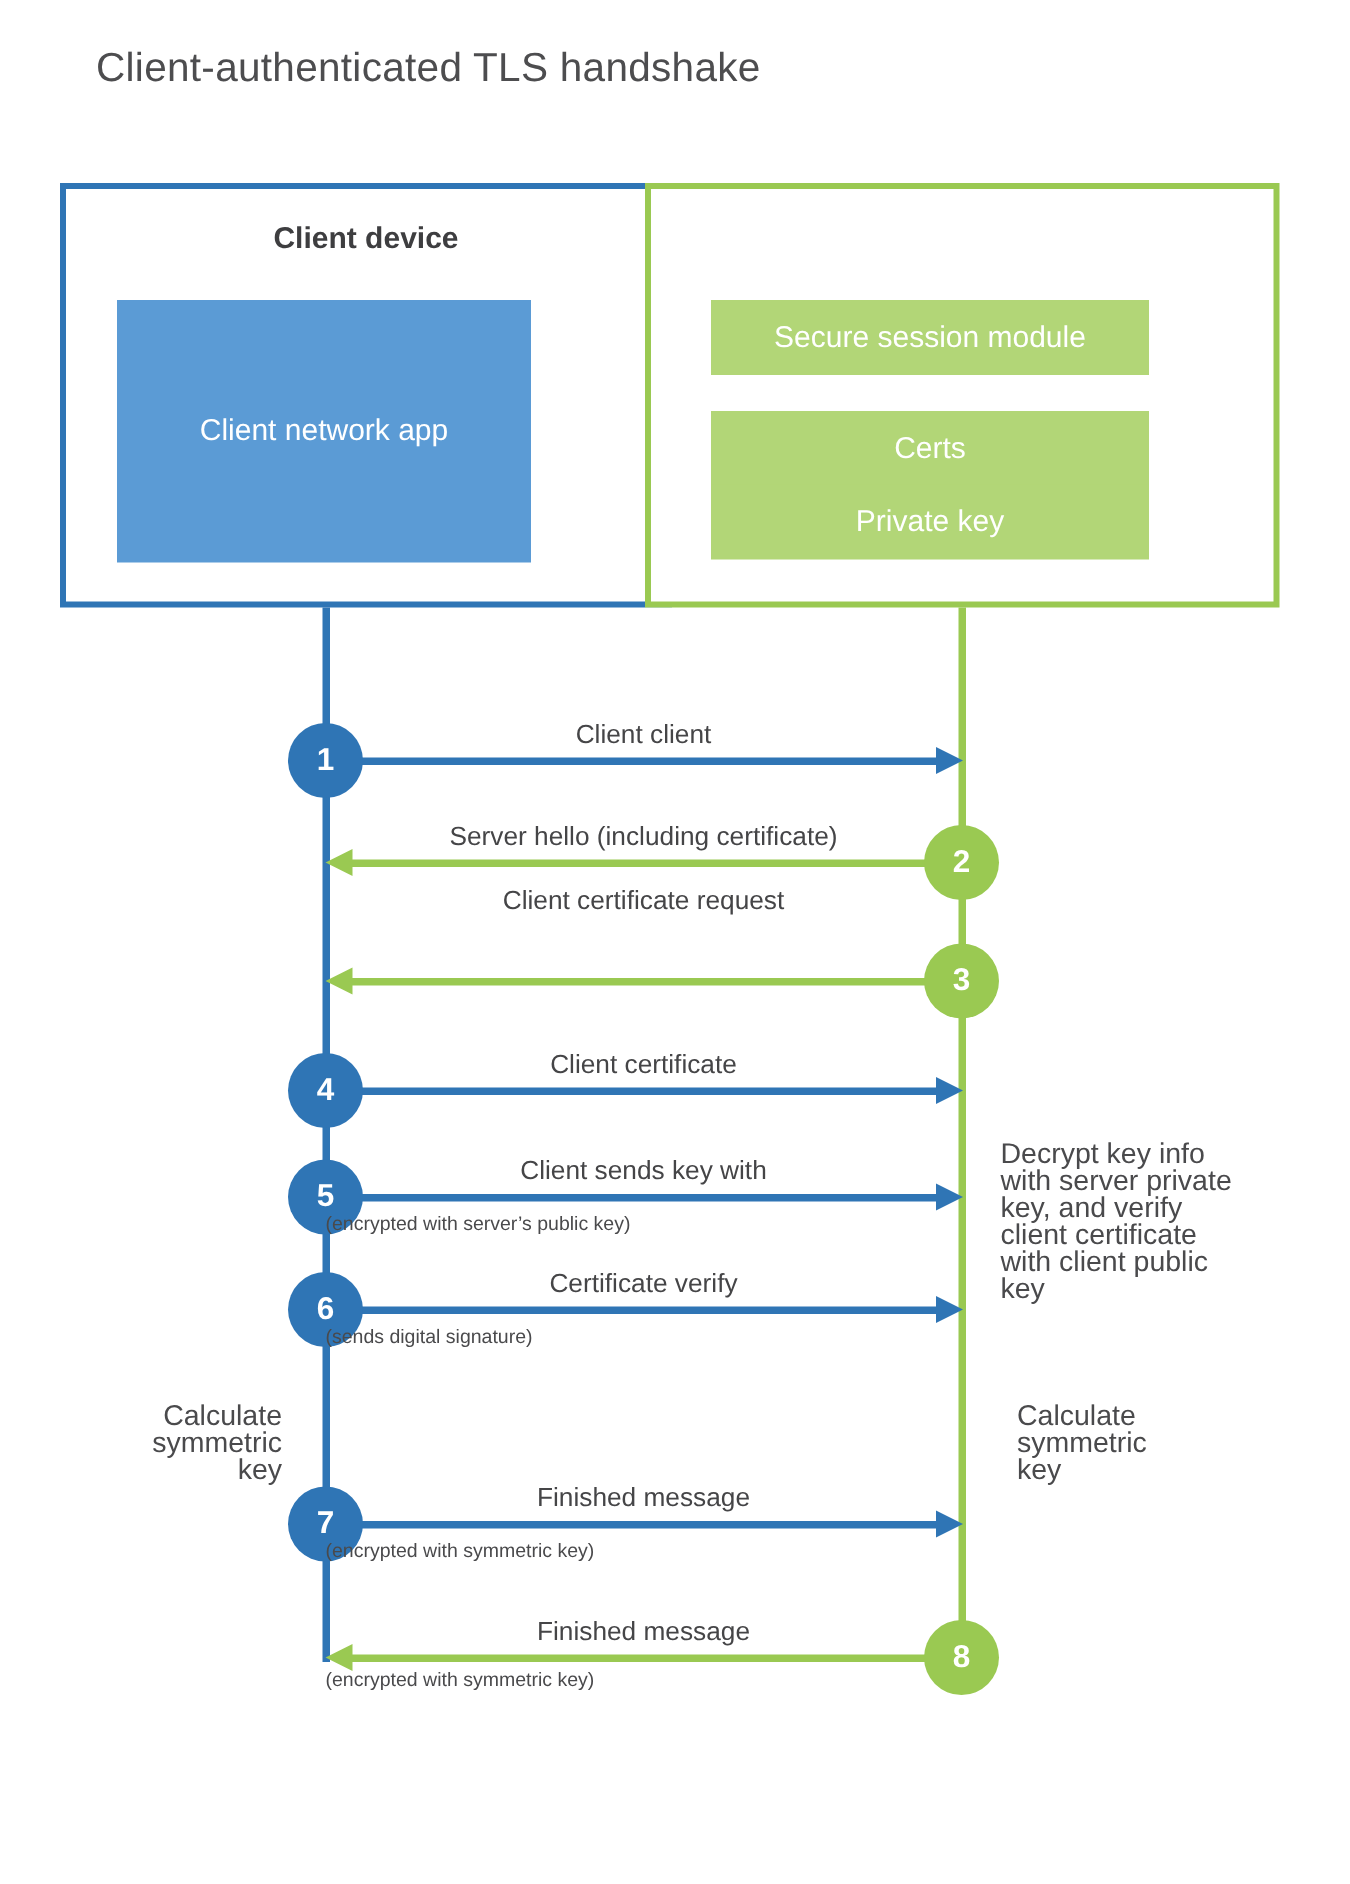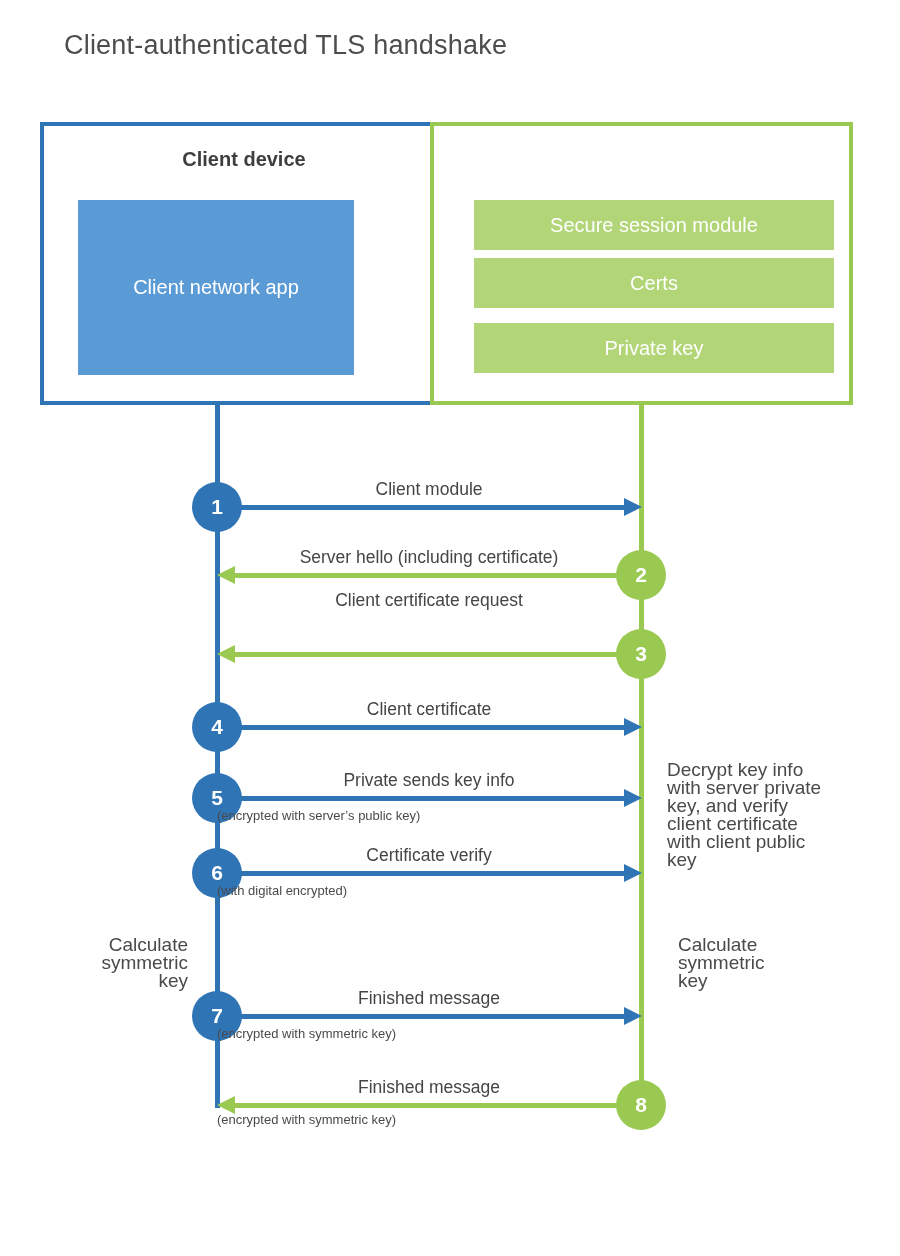--- a/index.html
+++ b/index.html
@@ -10,21 +10,21 @@
     --text:#4A4A4C;--heading:#3E3E40;
   }
   .page-title{position:absolute;left:36px;top:30px;font-size:27px;font-weight:400;color:#4D4D4F;letter-spacing:.2px;margin-left:28px;}
   .actor{position:absolute;top:122px;height:283px;background:#fff;box-sizing:border-box;}
   .actor.client{left:40px;width:408px;border:4px solid var(--blue);}
   .actor.server{left:430px;width:423px;border:4px solid var(--green);}
   .actor-title{margin-top:22px;text-align:center;font-weight:bold;font-size:20px;color:var(--heading);}
   .app-box{position:absolute;left:34px;top:74px;width:276px;height:175px;background:var(--blue-light);
     display:flex;align-items:center;justify-content:center;color:#fff;font-size:20px;line-height:1.45;text-align:center;}
   .app-box span{width:170px;display:inline-block;}
-  .bar{position:absolute;left:40px;width:360px;height:50px;background:var(--green-light);color:#fff;
+  .bar{position:absolute;left:40px;width:292px;height:50px;background:var(--green-light);color:#fff;
     font-size:20px;display:flex;align-items:center;justify-content:center;}
   .lifeline{position:absolute;width:5px;}
   .lifeline.blue{background:var(--blue);}
   .lifeline.green{background:var(--green);}
   .hline{position:absolute;height:5px;}
   .hline.blue{background:var(--blue);}
   .hline.green{background:var(--green);}
   .head{position:absolute;width:0;height:0;border-top:9px solid transparent;border-bottom:9px solid transparent;}
   .head.right{border-left:18px solid var(--blue);}
   .head.left{border-right:18px solid var(--green);}
@@ -48,29 +48,29 @@
 
   <div class="actor client">
     <div class="actor-title">Client device</div>
     <div class="app-box">
       <span>Client network app</span>
     </div>
   </div>
 
   <div class="actor server">
     <div class="bar" style="top:74px">Secure session module</div>
-    <div class="bar" style="top:132px">Certs</div>
+    <div class="bar" style="top:148px">Certs</div>
     <div class="bar" style="top:197px">Private key</div>
   </div>
 
   <div class="lifeline blue" style="left:215px;top:405px;height:703px"></div>
   <div class="lifeline green" style="left:639px;top:405px;height:702px"></div>
 
   <div>
-    <div class="msg-label" style="top:479px">Client module</div>
+    <div class="msg-label" style="top:479px">Client client</div>
     <div class="hline blue" style="top:505px;left:217px;width:407px"></div>
     <div class="head right" style="top:498px;left:624px"></div>
     <div class="circle blue" style="top:482px;left:192px">1</div>
   </div>
 
   <div>
     <div class="msg-label" style="top:547px">Server hello (including certificate)</div>
     <div class="head left" style="top:566px;left:217px"></div>
     <div class="hline green" style="top:573px;left:234px;width:407px"></div>
     <div class="circle green" style="top:550px;left:616px">2</div>
@@ -84,33 +84,33 @@
   </div>
 
   <div>
     <div class="msg-label" style="top:699px">Client certificate</div>
     <div class="hline blue" style="top:725px;left:217px;width:407px"></div>
     <div class="head right" style="top:718px;left:624px"></div>
     <div class="circle blue" style="top:702px;left:192px">4</div>
   </div>
 
   <div>
-    <div class="msg-label" style="top:770px">Private sends key info</div>
+    <div class="msg-label" style="top:770px">Client sends key with</div>
     <div class="hline blue" style="top:796px;left:217px;width:407px"></div>
     <div class="head right" style="top:789px;left:624px"></div>
     <div class="circle blue" style="top:773px;left:192px">5</div>
     <div class="msg-sub" style="top:808px">(encrypted with server’s public key)</div>
   </div>
 
   <div>
     <div class="msg-label" style="top:845px">Certificate verify</div>
     <div class="hline blue" style="top:871px;left:217px;width:407px"></div>
     <div class="head right" style="top:864px;left:624px"></div>
     <div class="circle blue" style="top:848px;left:192px">6</div>
-    <div class="msg-sub" style="top:883px">(with digital encrypted)</div>
+    <div class="msg-sub" style="top:883px">(sends digital signature)</div>
   </div>
 
   <div class="note decrypt">Decrypt key info with server private key, and verify client certificate with client public key</div>
   <div class="note calc-left">Calculate symmetric key</div>
   <div class="note calc-right">Calculate symmetric key</div>
 
   <div>
     <div class="msg-label" style="top:988px">Finished message</div>
     <div class="hline blue" style="top:1014px;left:217px;width:407px"></div>
     <div class="head right" style="top:1007px;left:624px"></div>

